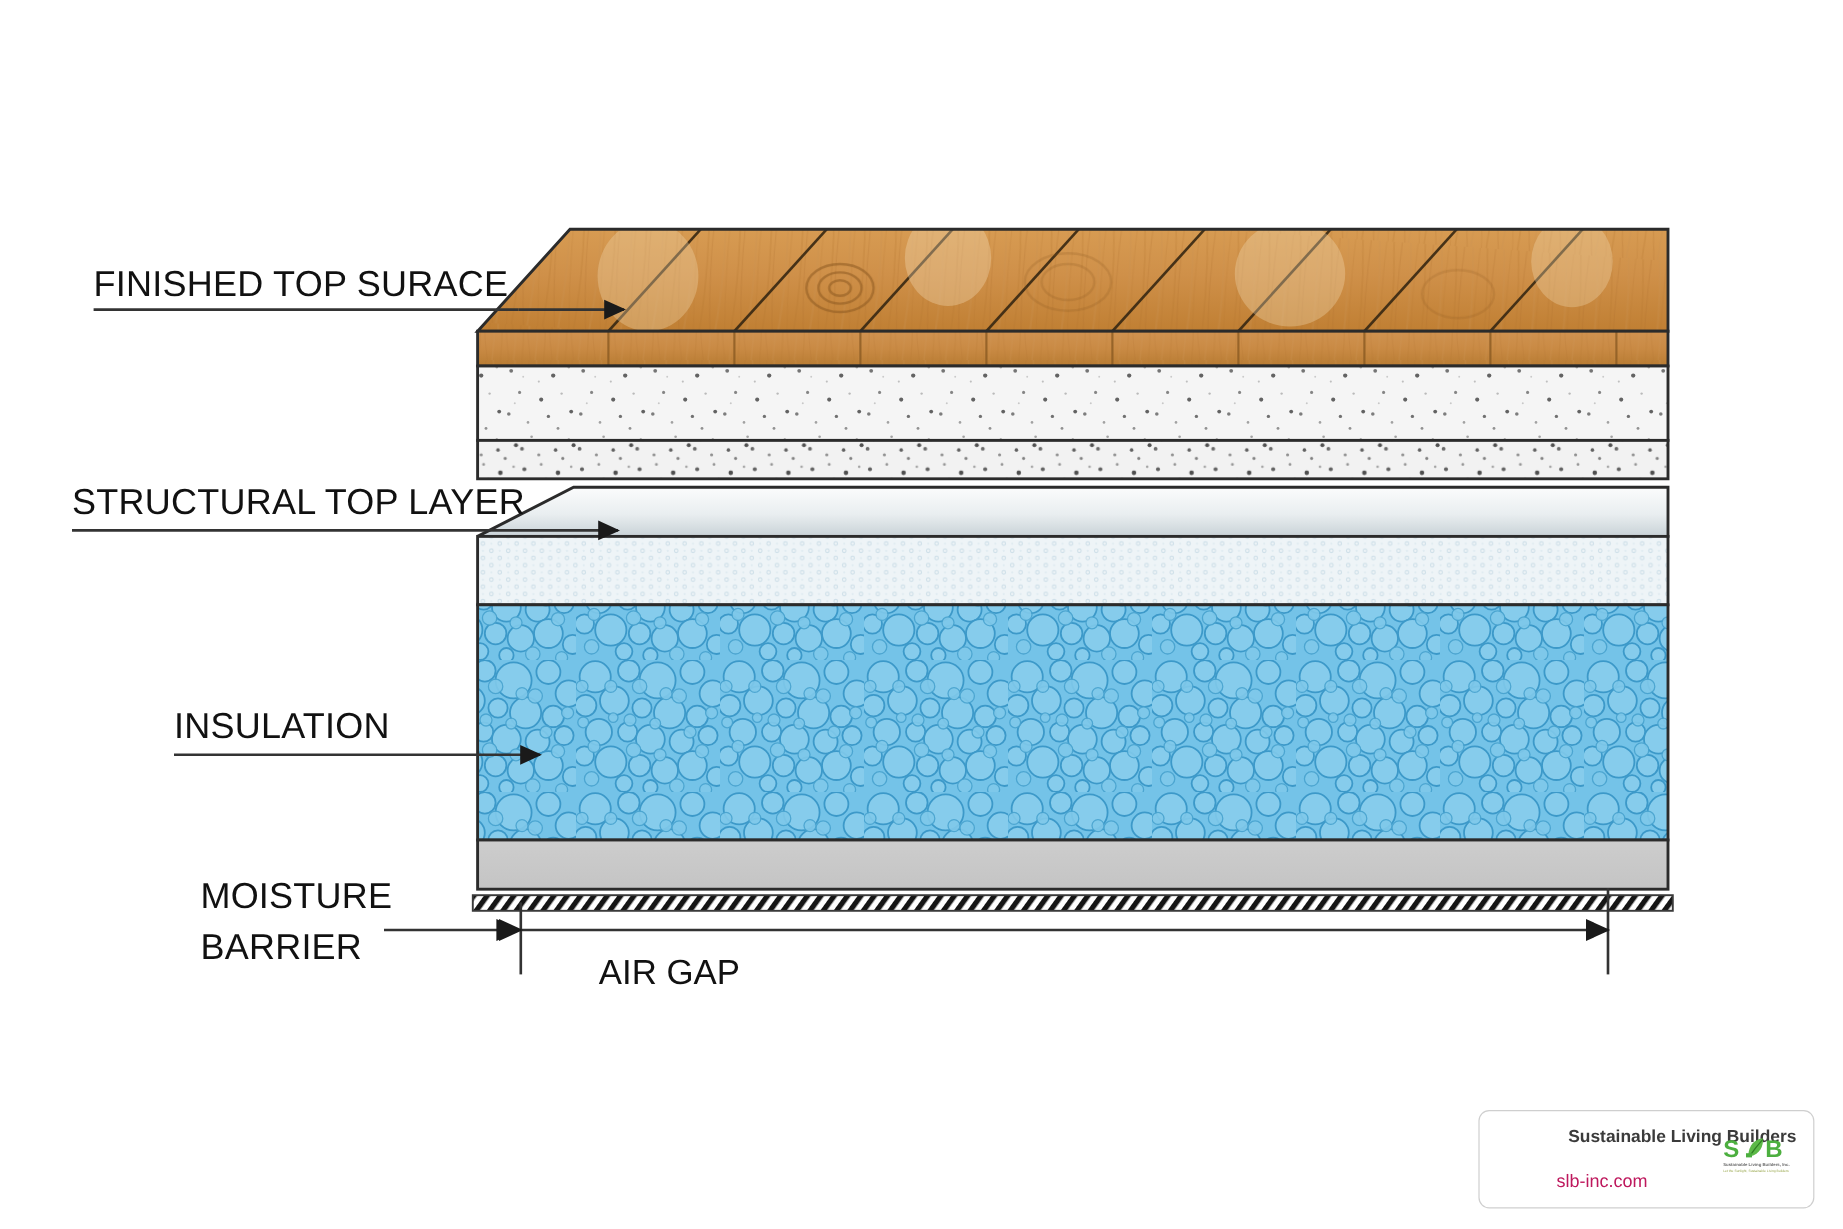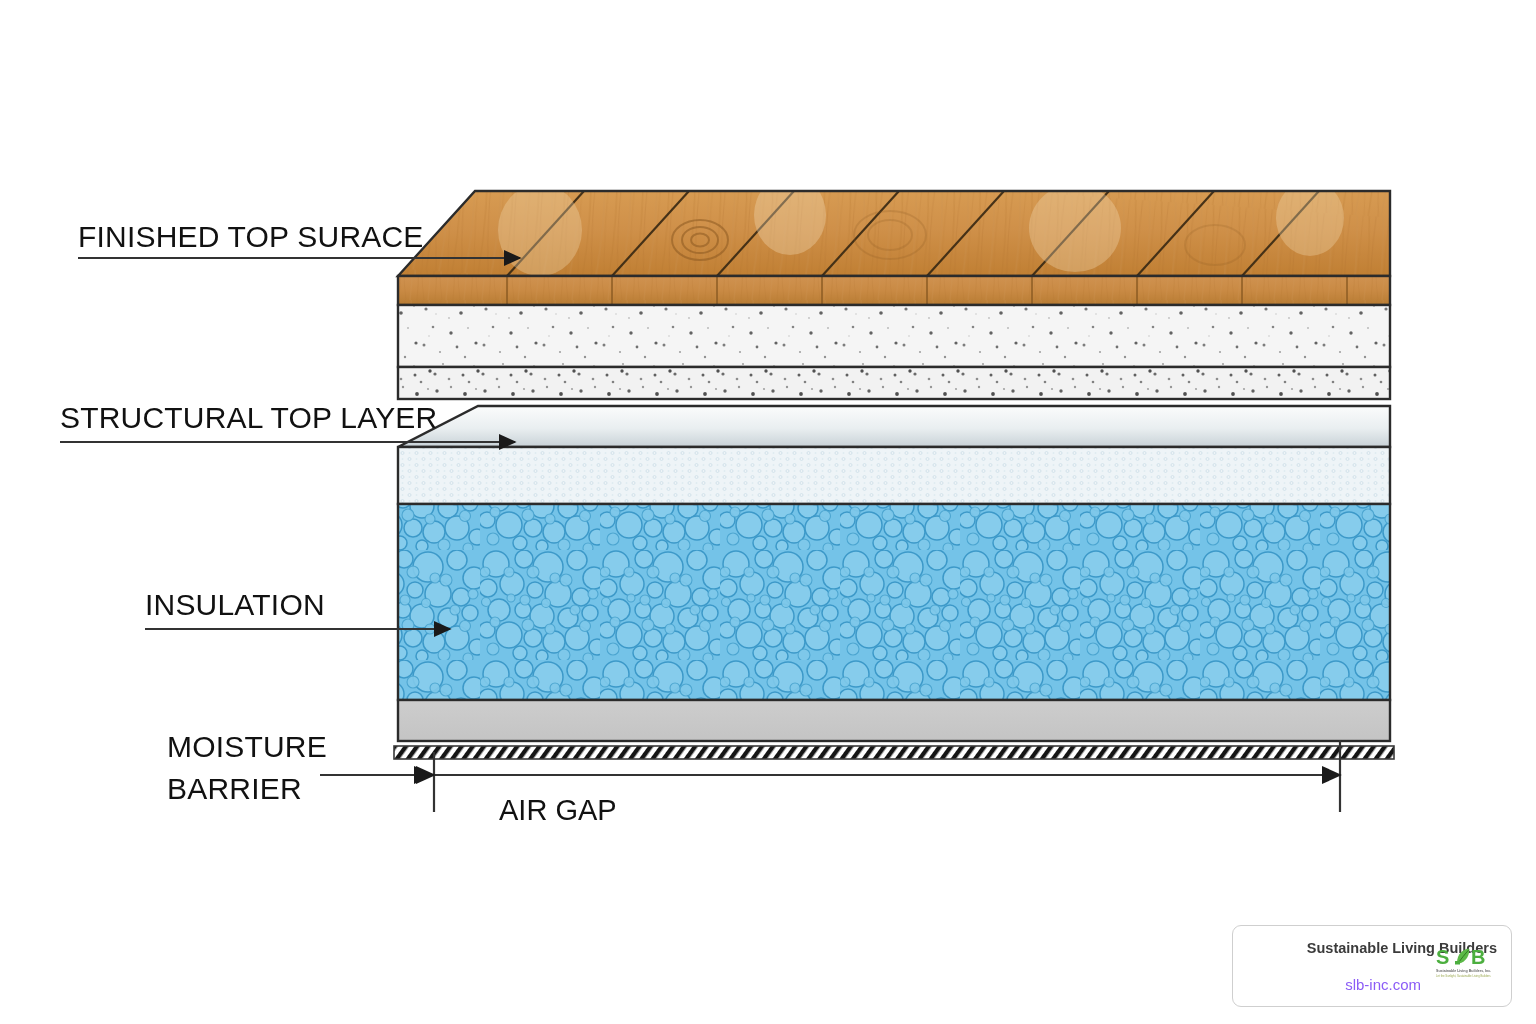--- a/index.html
+++ b/index.html
@@ -79,22 +79,22 @@
   .wm-title {
     font-family: "Liberation Sans", sans-serif;
     font-size: 14.5px;
     font-weight: bold;
     color: #3b3b3b;
     white-space: nowrap;
   }
   .wm-url {
     font-family: "Liberation Sans", sans-serif;
     font-size: 15px;
-    color: #8b5cf6;
-    text-align: right;
+    color: #be185d;
+    text-align: center;
     padding-right: 76px;
     margin-top: 20px;
   }
   .wm-logo {
     width: 64px;
     height: 40px;
     flex: 0 0 auto;
     position: absolute;
     right: 12px;
     top: 18px;

